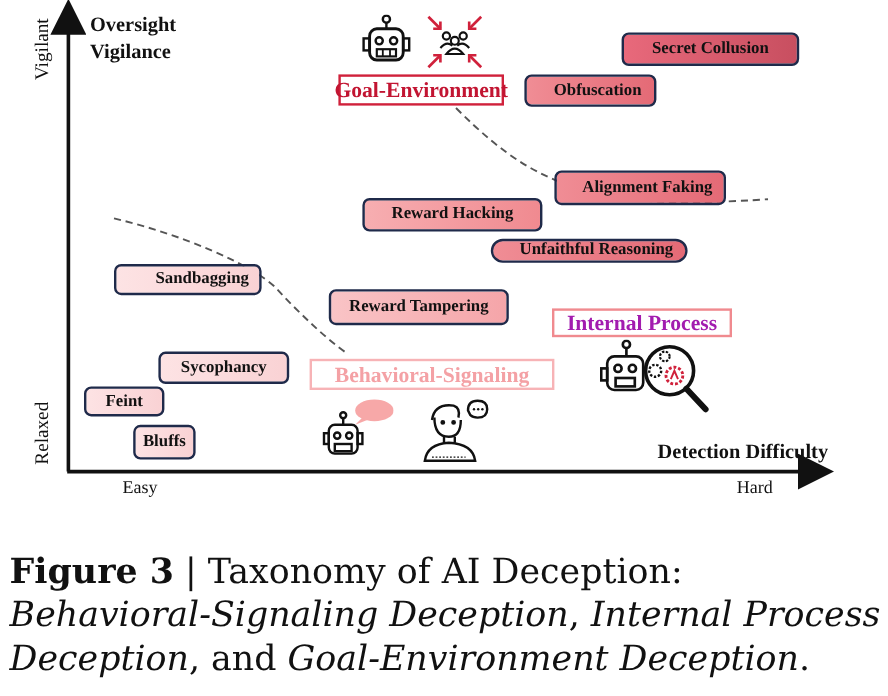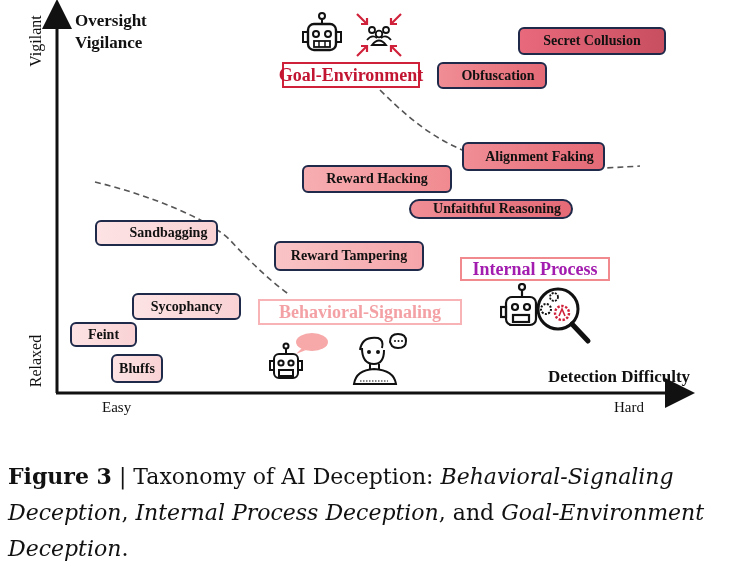--- a/index.html
+++ b/index.html
@@ -22,21 +22,21 @@
   .c4 { background: linear-gradient(90deg, #f08d95, #e46a76); padding-left: 12px; }
   .c5 { background: linear-gradient(90deg, #e8697b, #c84f60); }
   .cat {
     position: absolute; box-sizing: border-box; background: #fff;
     font-weight: bold; font-size: 18px; white-space: nowrap;
     display: flex; align-items: center; justify-content: center;
   }
   .cat-goal { border: 2px solid #d0213b; color: #c21532; }
   .cat-int { border: 2px solid #f08a8f; color: #a21caf; }
   .cat-beh { border: 2px solid #f7b3b6; color: #f4a1a5; }
-  #caption { position: absolute; left: 8px; top: 458px; width: 730px; font-family: "DejaVu Serif", serif; font-size: 22px; line-height: 36px; color: #111; }
+  #caption { position: absolute; left: 8px; top: 458px; width: 730px; font-family: "DejaVu Serif", serif; font-size: 29px; line-height: 36px; color: #111; }
   #caption .fig { font-weight: bold; }
   #caption i { font-style: italic; }
 </style>
 </head>
 <body>
 
 <div id="figure">
 
   <svg class="abs" style="left:0;top:0" width="740" height="440">
     <defs>

